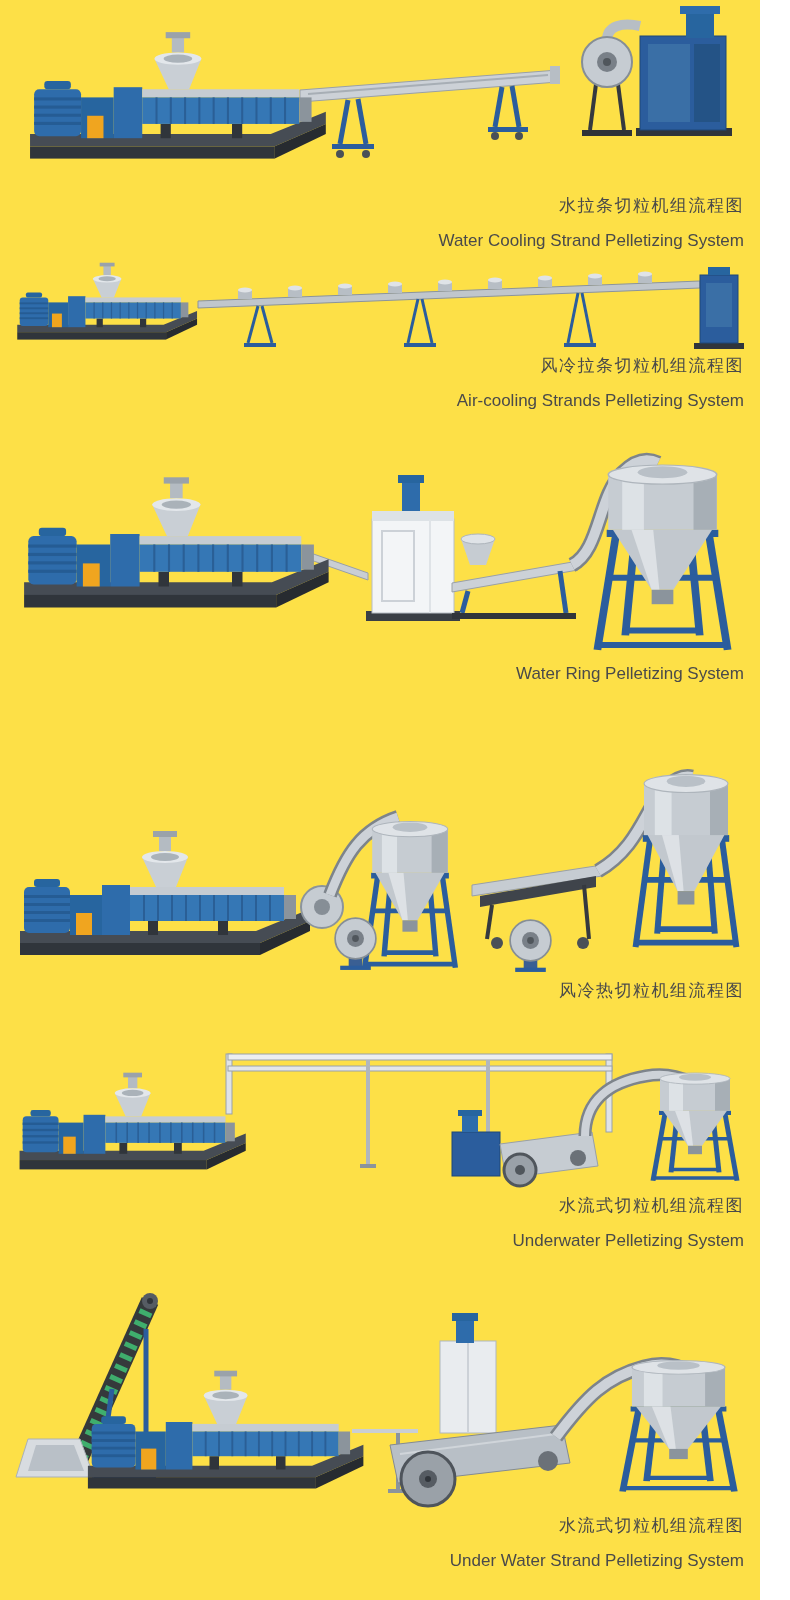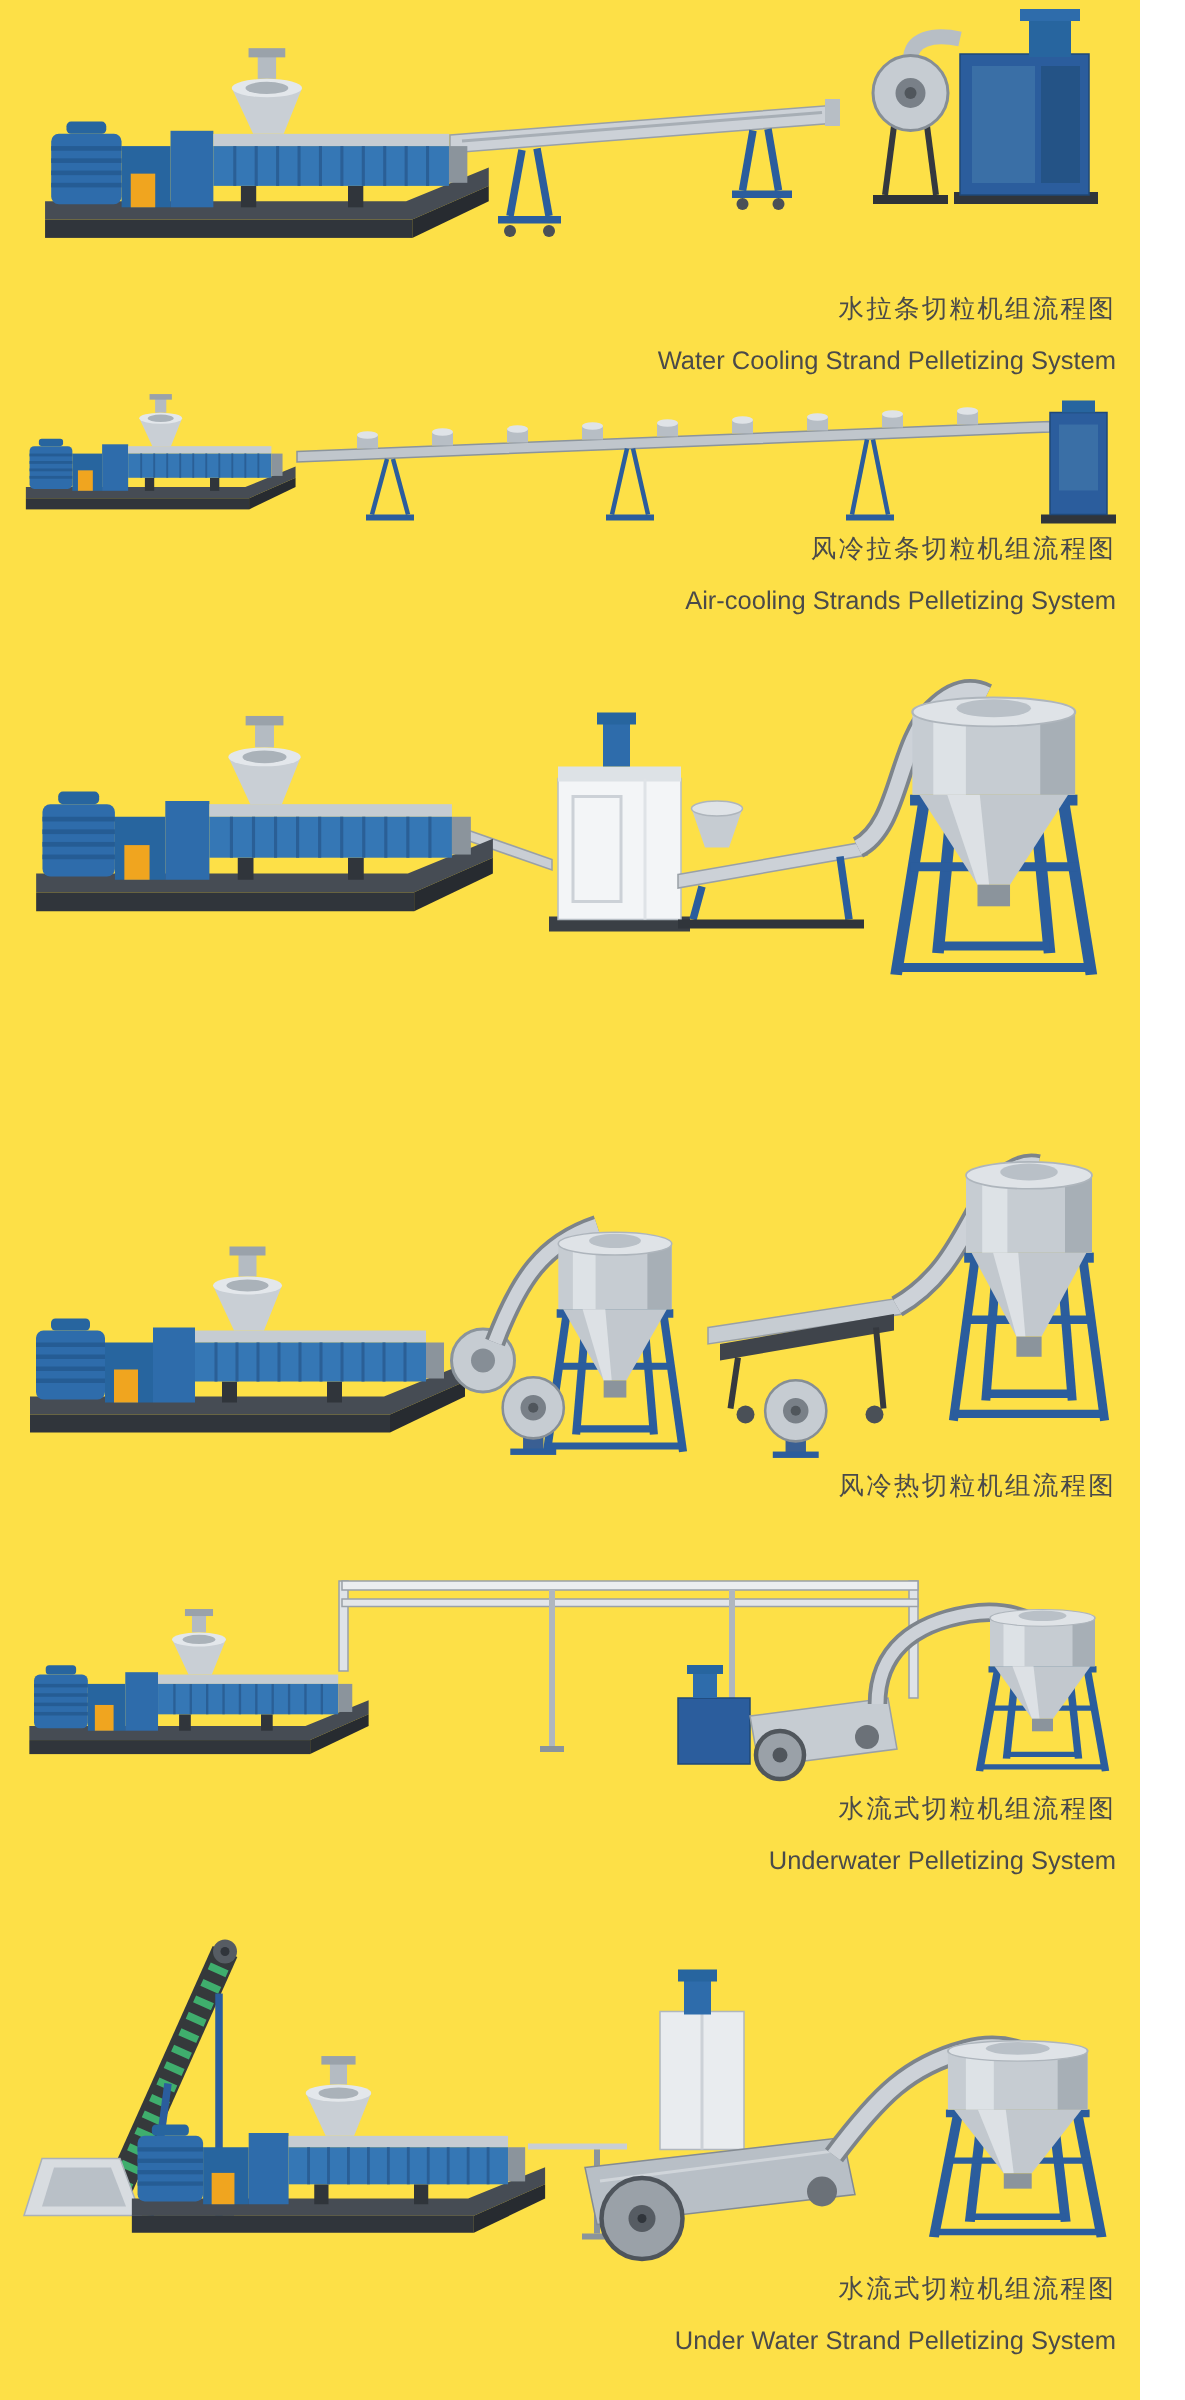--- a/index.html
+++ b/index.html
@@ -207,20 +207,21 @@
           <rect x="452" y="190" width="124" height="6" fill="#30353b"></rect>
         </g>
         <g>
           <path d="M572,142 C600,128 598,74 622,50 C634,38 646,34 658,40" stroke="#7d848b" stroke-width="15" fill="none"></path>
           <path d="M572,142 C600,128 598,74 622,50 C634,38 646,34 658,40" stroke="#cdd2d8" stroke-width="10" fill="none"></path>
         </g>
         <use href="#sym-cyclone" transform="translate(585,6) scale(1.55,1.2)"></use>
       </g>
     </svg>
     <div class="captions">
+      <p class="caption-en">Water Ring Pelletizing System</p>
     </div>
   </div>
 
   <div class="section s4">
     <svg class="illu" width="790" height="250" viewBox="0 0 790 250">
       <g transform="translate(0,10)">
         <use href="#sym-extruder" transform="translate(18,90) scale(1.0)"></use>
         <g>
           <circle cx="322" cy="172" r="21" fill="#c6ccd2" stroke="#8b949c" stroke-width="2"></circle>
           <circle cx="322" cy="172" r="8" fill="#868e96"></circle>

